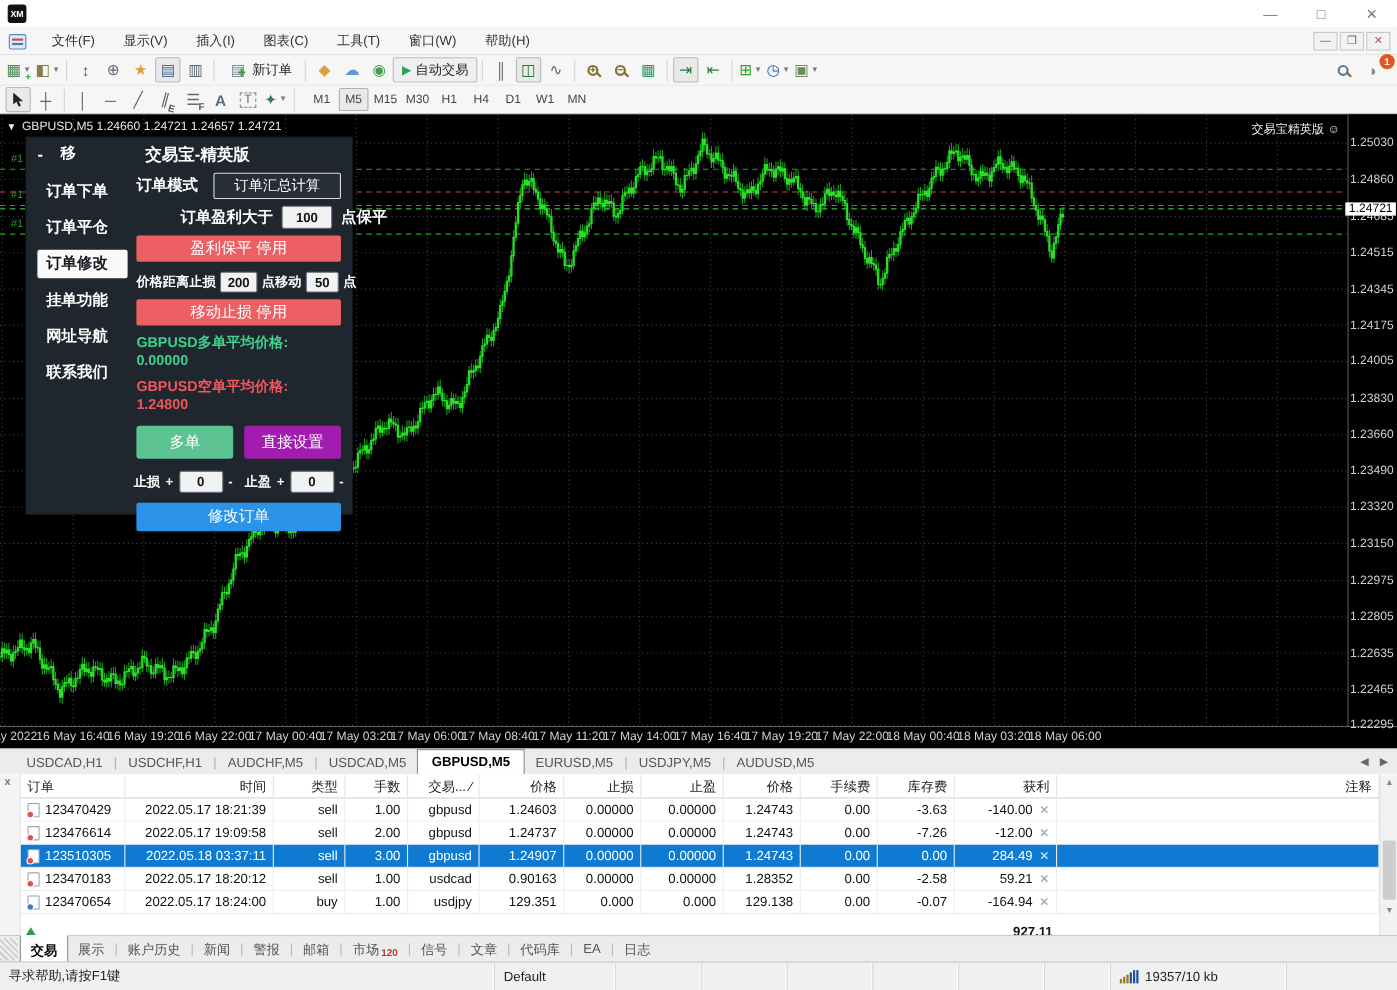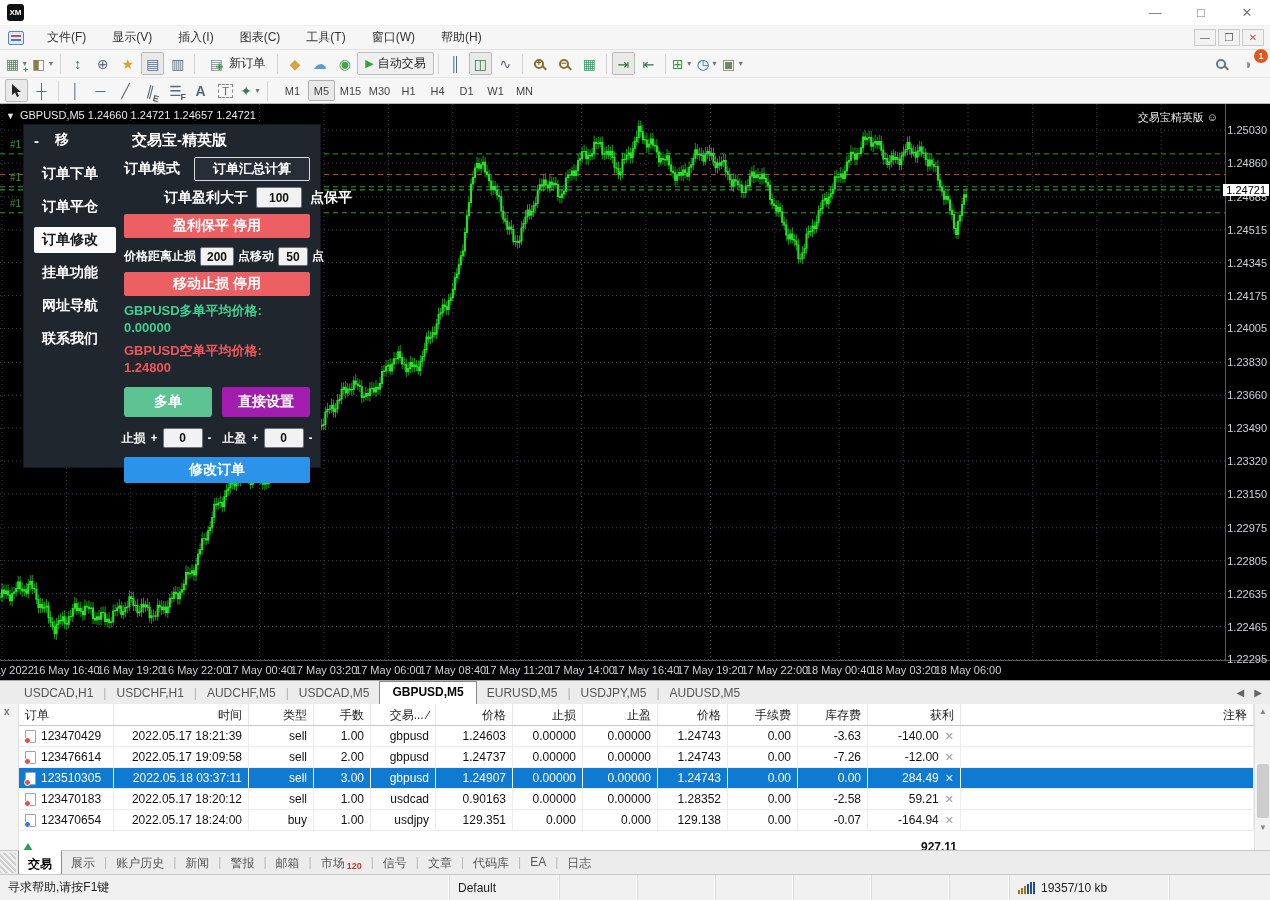--- a/index.html
+++ b/index.html
@@ -59,21 +59,21 @@
   .p-min{font-size:15px;}
   .p-move{font-size:14px;margin-left:16px;}
   .p-title{flex:1;text-align:center;font-size:15px;margin-right:20px;}
   .p-menu{position:absolute;left:10px;top:36px;width:82px;}
   .p-menu-item{font-size:14px;font-weight:bold;color:#fff;padding:4px 8px;margin-bottom:7px;border-radius:2px;}
   .p-menu-item.active{background:#fafafa;color:#15181d;}
   .p-right{position:absolute;left:100px;top:32px;width:186px;}
   .p-row{display:flex;align-items:center;margin-bottom:6px;}
   .p-label{font-size:13px;font-weight:bold;white-space:nowrap;}
   .p-input{background:#f2f2f2;border:1px solid #6b7380;border-radius:2px;color:#111;font-size:12px;font-weight:bold;text-align:center;height:21px;padding:0;}
-  .btn{display:flex;align-items:center;justify-content:center;font-weight:bold;color:#fff;border-radius:2px;text-align:center;}
+  .btn{display:flex;align-items:center;justify-content:center;font-weight:normal;color:#fff;border-radius:2px;text-align:center;}
   .btn-outline{width:116px;height:24px;margin-left:auto;background:#272e37;border:1px solid #d6dbe1;font-size:13px;}
   .btn-red{width:100%;height:24px;background:#ec5f63;font-size:14px;}
   .btn-green{width:88px;height:30px;background:#5ec392;font-size:14px;border-radius:3px;}
   .btn-black{width:88px;height:30px;background:#a21caf;font-size:14px;border-radius:3px;margin-left:auto;}
   .btn-blue{width:100%;height:26px;background:#2b93ea;font-size:14px;}
   .p-green-text{font-size:13px;font-weight:bold;color:#3fd08f;margin-bottom:7px;}
   .p-red-text{font-size:13px;font-weight:bold;color:#f0575c;margin-bottom:12px;}
 
   
   .chart-tabs{position:absolute;left:0;top:680px;width:100%;height:24px;background:#ececec;border-top:1px solid #a8a8a8;display:flex;align-items:flex-end;padding-left:14px;}

